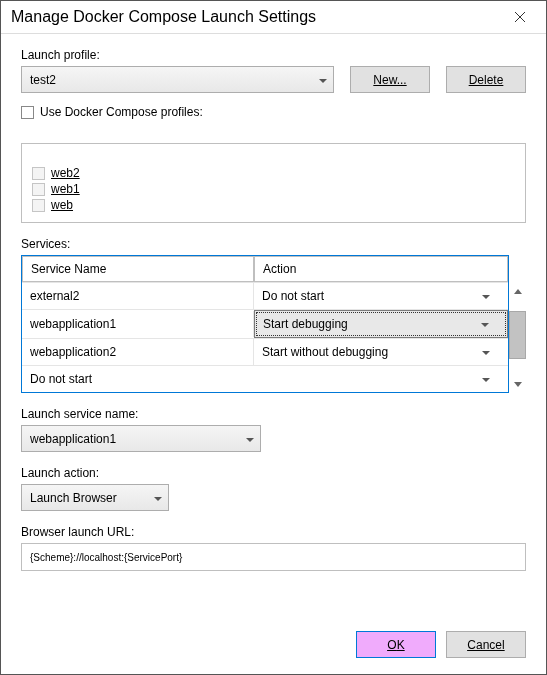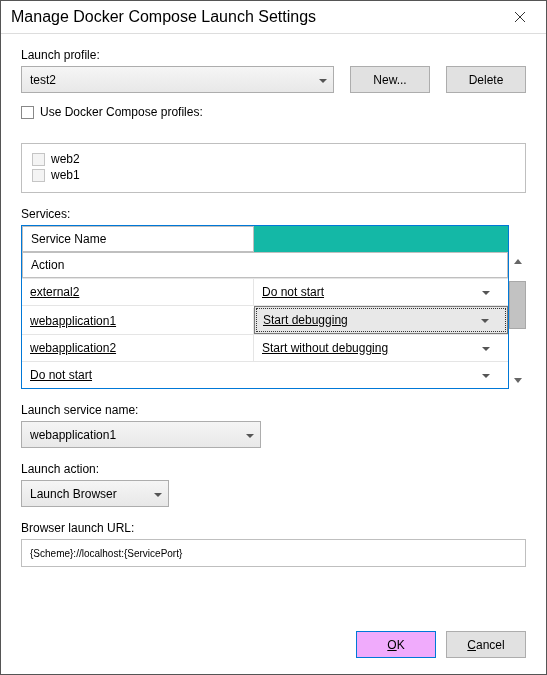--- a/index.html
+++ b/index.html
@@ -49,49 +49,51 @@
   }
   .combo .arrow svg { fill: #555; }
   .btn {
     border: 1px solid #adadad;
     background: #e1e1e1;
     height: 27px;
     min-width: 80px;
     padding: 0 14px;
     display: flex; align-items: center; justify-content: center;
     cursor: pointer;
+    text-decoration: underline;
   }
   .btn.default { border: 1px solid #0078d7; background: #f0abfc; }
   .checkbox-row { display: flex; align-items: center; gap: 6px; margin-bottom: 24px; }
   .chk {
     width: 13px; height: 13px; border: 1px solid #888; background: #fff;
     display: inline-block; cursor: pointer;
   }
   .profiles-box {
     border: 1px solid #bfbfbf;
-    padding: 6px 10px 8px 10px;
+    padding: 20px 10px 8px 10px;
     margin-bottom: 14px;
+    text-decoration: underline;
   }
   .profiles-box .checkbox-row { margin: 2px 0; }
   .chk.disabled { background: #f4f4f4; border-color:#c5c5c5; }
   .services-wrapper { margin-bottom: 14px; }
   .services-grid {
     border: 1px solid #0078d7;
     position: relative;
   }
-  .grid-header { display: flex; background: #14b8a6; flex-direction: column; }
+  .grid-header { display: flex; background: #1d4ed8; }
   .grid-header .hcell {
     border: 1px solid #bfbfbf;
     padding: 5px 8px;
     background: #fff;
   }
   .col-name { width: 232px; }
   .col-action { flex: 1; }
   .grid-body { position: relative; }
-  .grid-row { display: flex; align-items: flex-end; border-top: 1px solid #e5e5e5; text-decoration: underline; }
+  .grid-row { display: flex; align-items: center; border-top: 1px solid #e5e5e5; }
   .grid-row .cell { padding: 6px 8px; }
   .grid-row .cell.name { width: 232px; border-right: 1px solid #e5e5e5; }
   .grid-row .cell.action { flex: 1; display:flex; align-items:center; justify-content:space-between; padding-right:18px; cursor:pointer; }
   .grid-row.selected .cell.action {
     outline: 1px dotted #333;
     outline-offset: -3px;
     border: 1px solid #7a7a7a;
     background: #e8e8e8;
   }
   .action-arrow svg { fill:#555; }
@@ -157,20 +159,24 @@
     <span>Use Docker Compose profiles:</span>
   </div>
   <div class="profiles-box">
     <div class="checkbox-row">
       <span class="chk disabled"></span>
       <span>web2</span>
     </div>
     <div class="checkbox-row">
       <span class="chk disabled"></span>
       <span>web1</span>
+    </div>
+    <div class="checkbox-row">
+      <span class="chk disabled"></span>
+      <span>web</span>
     </div>
   </div>
 
   <div class="label">Services:</div>
   <div class="services-outer services-wrapper">
     <div class="services-grid" style="flex:1">
       <div class="grid-header">
         <div class="hcell col-name">Service Name</div>
         <div class="hcell col-action">Action</div>
       </div>

